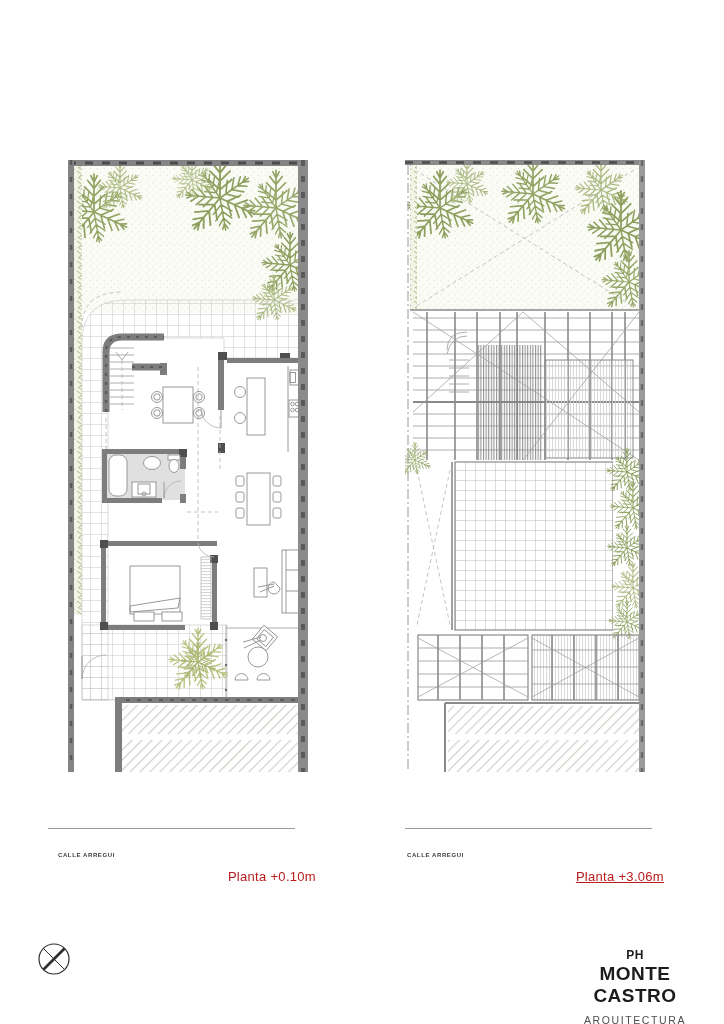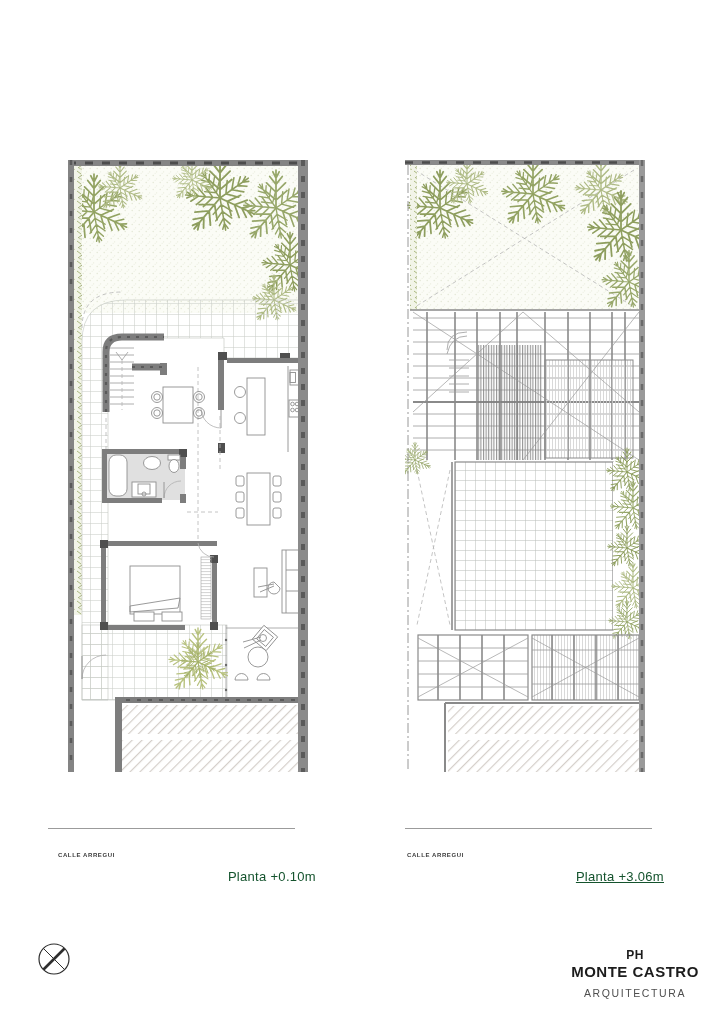--- a/index.html
+++ b/index.html
@@ -7,27 +7,27 @@
   .sheet{position:relative;width:724px;height:1024px;background:#ffffff;overflow:hidden;}
   .plan{position:absolute;top:160px;width:240px;height:618px;}
   .plan-left{left:68px;}
   .plan-right{left:405px;}
   .rule{position:absolute;top:828px;height:1px;background:#9b9b9b;width:247px;}
   .rule-left{left:48px;}
   .rule-right{left:405px;}
   .street{position:absolute;top:852px;font-size:6px;font-weight:bold;letter-spacing:0.6px;color:#3a3a3a;}
   .street-left{left:58px;}
   .street-right{left:407px;}
-  .plan-title{position:absolute;top:869px;width:120px;text-align:right;font-size:13px;color:#14532d;letter-spacing:0.3px;}
+  .plan-title{position:absolute;top:869px;width:120px;text-align:right;font-size:13px;color:#b91c1c;letter-spacing:0.3px;}
   .title-left{left:196px;}
   .title-right{left:544px;text-decoration:underline;}
   .north{position:absolute;left:36px;top:941px;width:36px;height:36px;}
   .logo{position:absolute;left:555px;top:948px;width:160px;text-align:center;color:#1c1c1c;}
   .logo .l1{font-size:12px;font-weight:bold;letter-spacing:0.5px;text-align:center;}
-  .logo .l2{font-size:15px;font-weight:bold;letter-spacing:0.5px;margin-top:1px;}
+  .logo .l2{font-size:19px;font-weight:bold;letter-spacing:0.5px;margin-top:1px;}
   .logo .l3{font-size:10.5px;color:#4e4e4e;letter-spacing:1.6px;margin-top:7px;}
   svg{display:block;}
   .thin{stroke:#9a9a9a;stroke-width:0.8;fill:none;}
   .furn{stroke:#8f8f8f;stroke-width:0.9;fill:#ffffff;}
   .furnline{stroke:#8f8f8f;stroke-width:0.9;fill:none;}
   .dash{stroke:#b5b5b5;stroke-width:0.8;fill:none;stroke-dasharray:4 3;}
   .dashdot{stroke:#8c8c8c;stroke-width:0.9;fill:none;stroke-dasharray:10 3 2 3;}
   .arc{stroke:#b0b0b0;stroke-width:0.8;fill:none;}
   .beam{stroke:#9b9b9b;stroke-width:0.8;fill:none;}
   .post{stroke:#8a8a8a;stroke-width:1.6;fill:none;}

